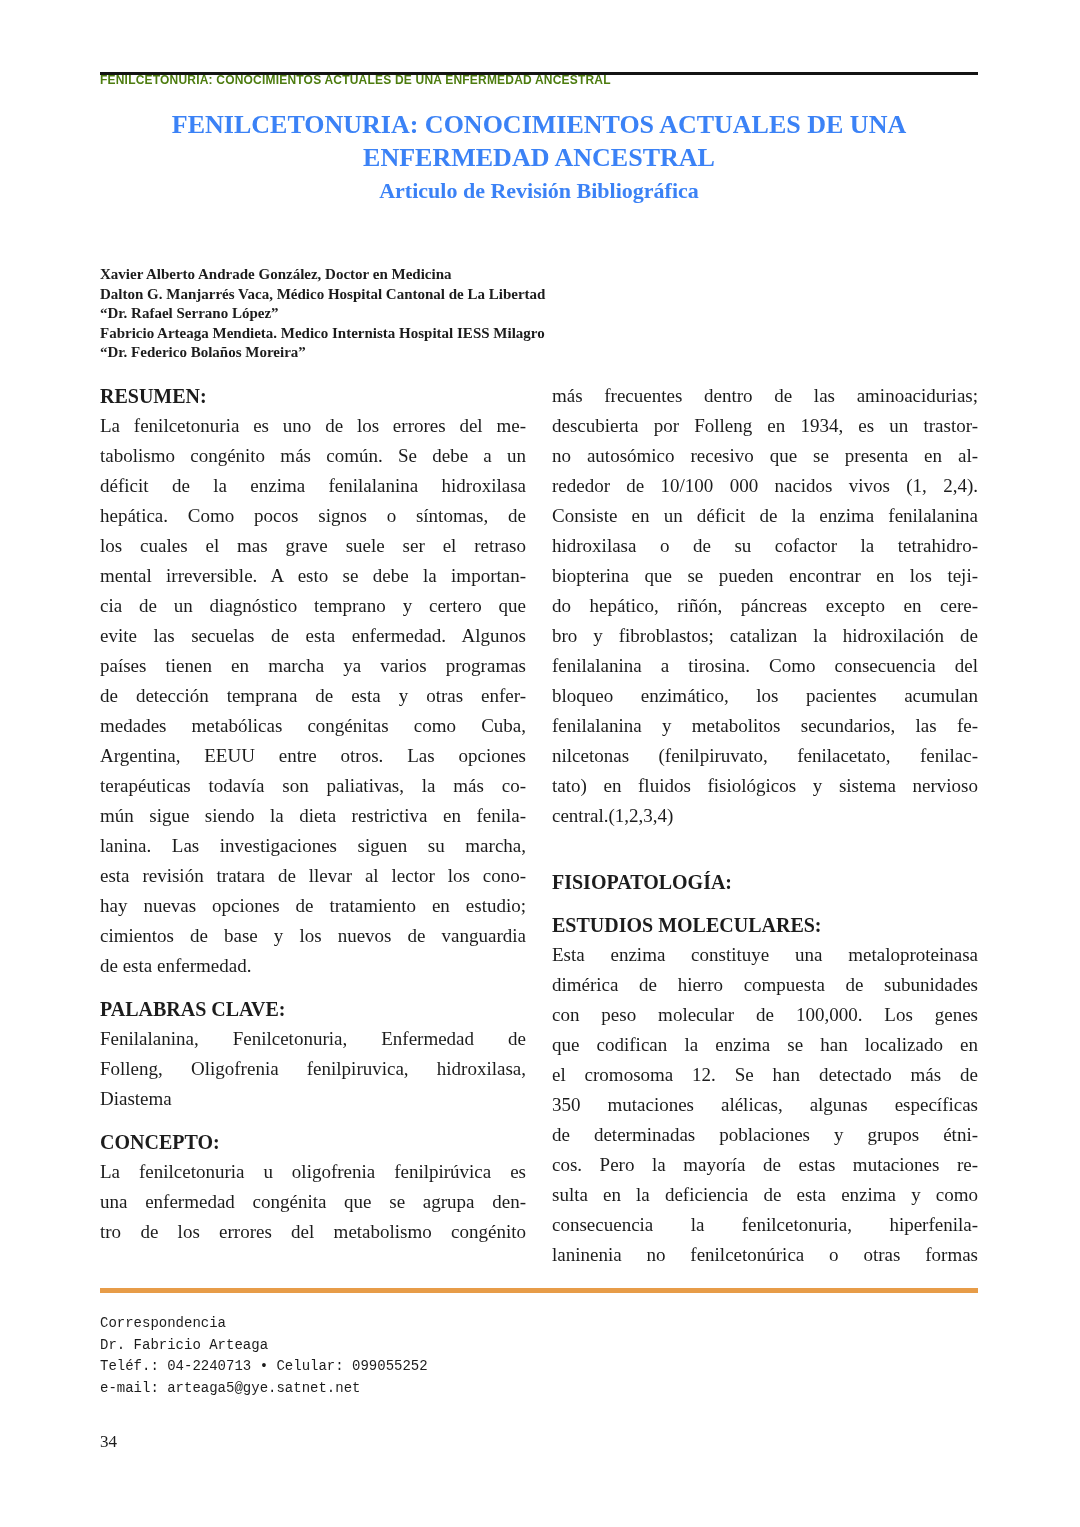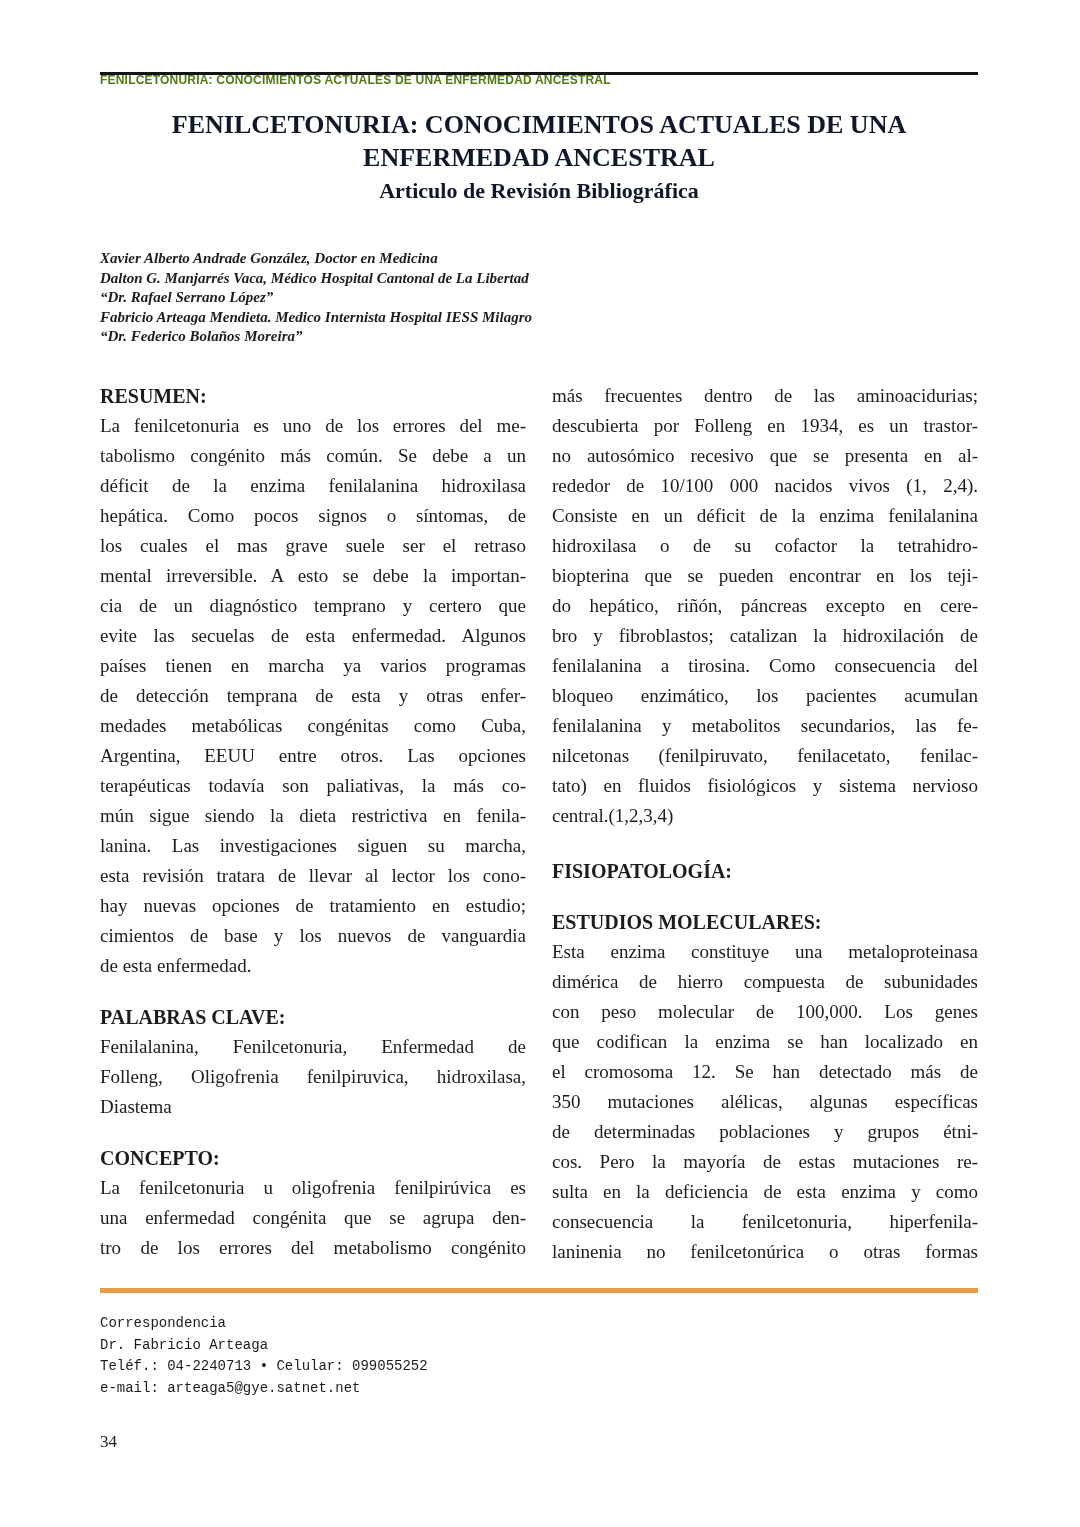--- a/index.html
+++ b/index.html
@@ -45,23 +45,22 @@
     font-size: 26px;
     line-height: 33px;
   }
   .subtitle-line {
     font-size: 22px;
     line-height: 33px;
   }
   .authors {
     position: absolute;
     left: 100px;
-    top: 249px;
+    top: 265px;
     width: 700px;
-    font-style: italic;
   }
   .author-line {
     font-weight: bold;
     font-size: 15px;
     line-height: 19.5px;
   }
   .columns {
     position: absolute;
     left: 100px;
     top: 381px;
@@ -75,22 +74,22 @@
     font-size: 20px;
     line-height: 30px;
   }
   .tline {
     font-size: 19px;
     line-height: 30px;
     text-align: justify;
     text-align-last: justify;
   }
   .para-end .tline:last-child { text-align-last: left; }
-  .gap { margin-top: 21px; }
-  .gap-lg { margin-top: 25px; }
+  .gap { margin-top: 13px; }
+  .gap-lg { margin-top: 36px; }
   .footer-rule {
     position: absolute;
     left: 100px;
     top: 1288px;
     width: 878px;
     height: 5px;
   }
   .correspondence {
     position: absolute;
     left: 100px;
@@ -109,21 +108,21 @@
   }
 </style>
 </head>
 <body>
 
 <div class="page">
 
   <div class="running-header">FENILCETONURIA: CONOCIMIENTOS ACTUALES DE UNA ENFERMEDAD ANCESTRAL</div>
   <div class="header-rule" style="background: rgb(20, 20, 20);"></div>
 
-  <div class="title-block" style="color: #0f172a;">
+  <div class="title-block" style="color: #3b82f6;">
     <div class="title-line">FENILCETONURIA: CONOCIMIENTOS ACTUALES DE UNA</div>
     <div class="title-line">ENFERMEDAD ANCESTRAL</div>
     <div class="subtitle-line">Articulo de Revisión Bibliográfica</div>
   </div>
 
   <div class="authors">
       <div class="author-line">Xavier Alberto Andrade González, Doctor en Medicina</div>
       <div class="author-line">Dalton G. Manjarrés Vaca, Médico Hospital Cantonal de La Libertad</div>
       <div class="author-line">“Dr. Rafael Serrano López”</div>
       <div class="author-line">Fabricio Arteaga Mendieta. Medico Internista Hospital IESS Milagro</div>

